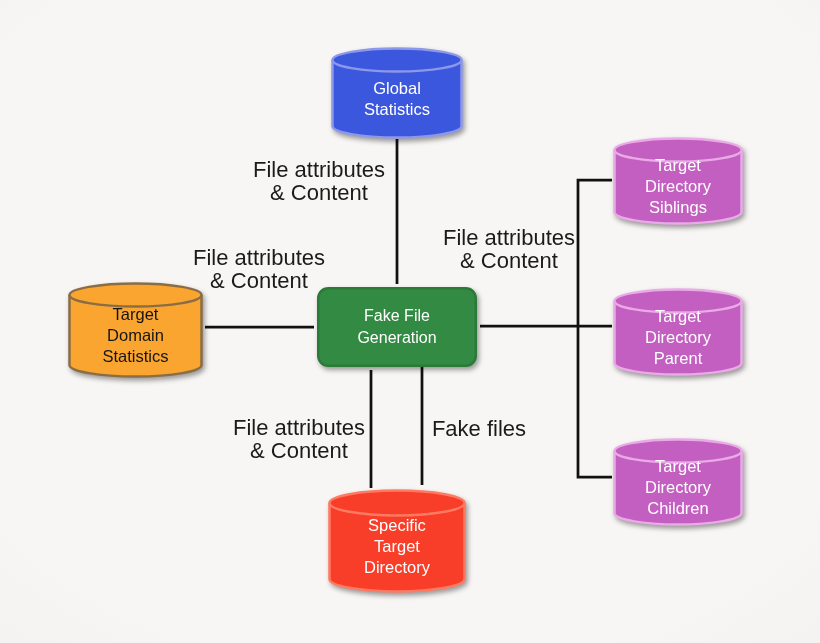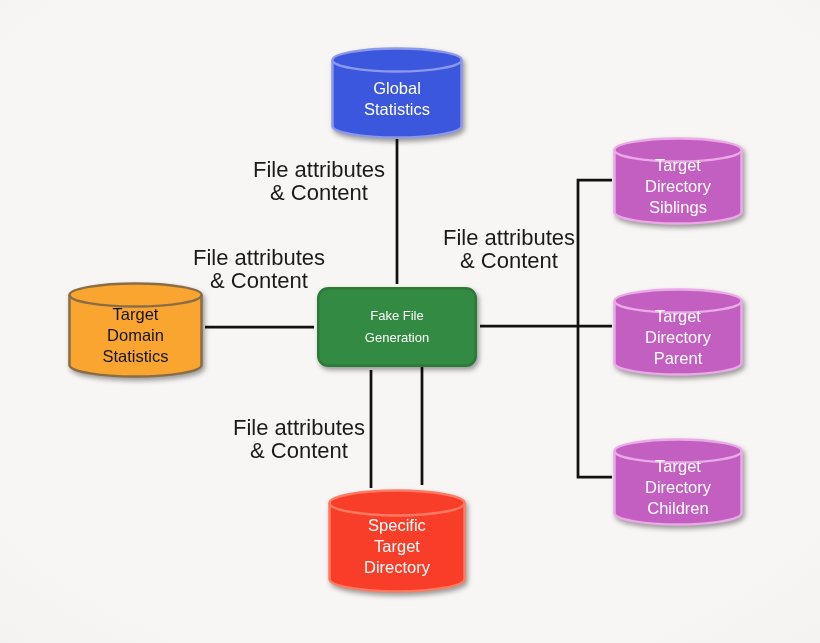--- a/index.html
+++ b/index.html
@@ -14,21 +14,21 @@
   .node svg { position:absolute; left:0; top:0; overflow:visible; }
   .node .node-label {
     position:absolute; left:0; right:0; top:0; bottom:0;
     display:flex; align-items:center; justify-content:center;
     text-align:center; white-space:pre-line;
     font-size:16.5px; line-height:21px; font-weight:400;
   }
   .cyl .node-label { padding-top:11px; }
   .light-text .node-label { color:#ffffff; }
   .dark-text .node-label { color:#151515; }
-  .proc .node-label { font-size:13px; line-height:22px; }
+  .proc .node-label { font-size:16px; line-height:22px; }
   .edge-label {
     position:absolute; z-index:3; text-align:center; white-space:pre-line;
     font-size:22px; line-height:23px; color:#1b1b1b;
   }
 </style>
 </head>
 <body>
 
 <div class="stage">
 
@@ -114,14 +114,15 @@
   </div>
 
   <div class="edge-label" style="left:229px;top:158px;width:180px">File attributes
 &amp; Content</div>
   <div class="edge-label" style="left:169px;top:246px;width:180px">File attributes
 &amp; Content</div>
   <div class="edge-label" style="left:419px;top:226px;width:180px">File attributes
 &amp; Content</div>
   <div class="edge-label" style="left:209px;top:416px;width:180px">File attributes
 &amp; Content</div>
+  <div class="edge-label" style="left:419px;top:417px;width:120px">Fake files</div>
 
 </div>
 
 </body></html>

